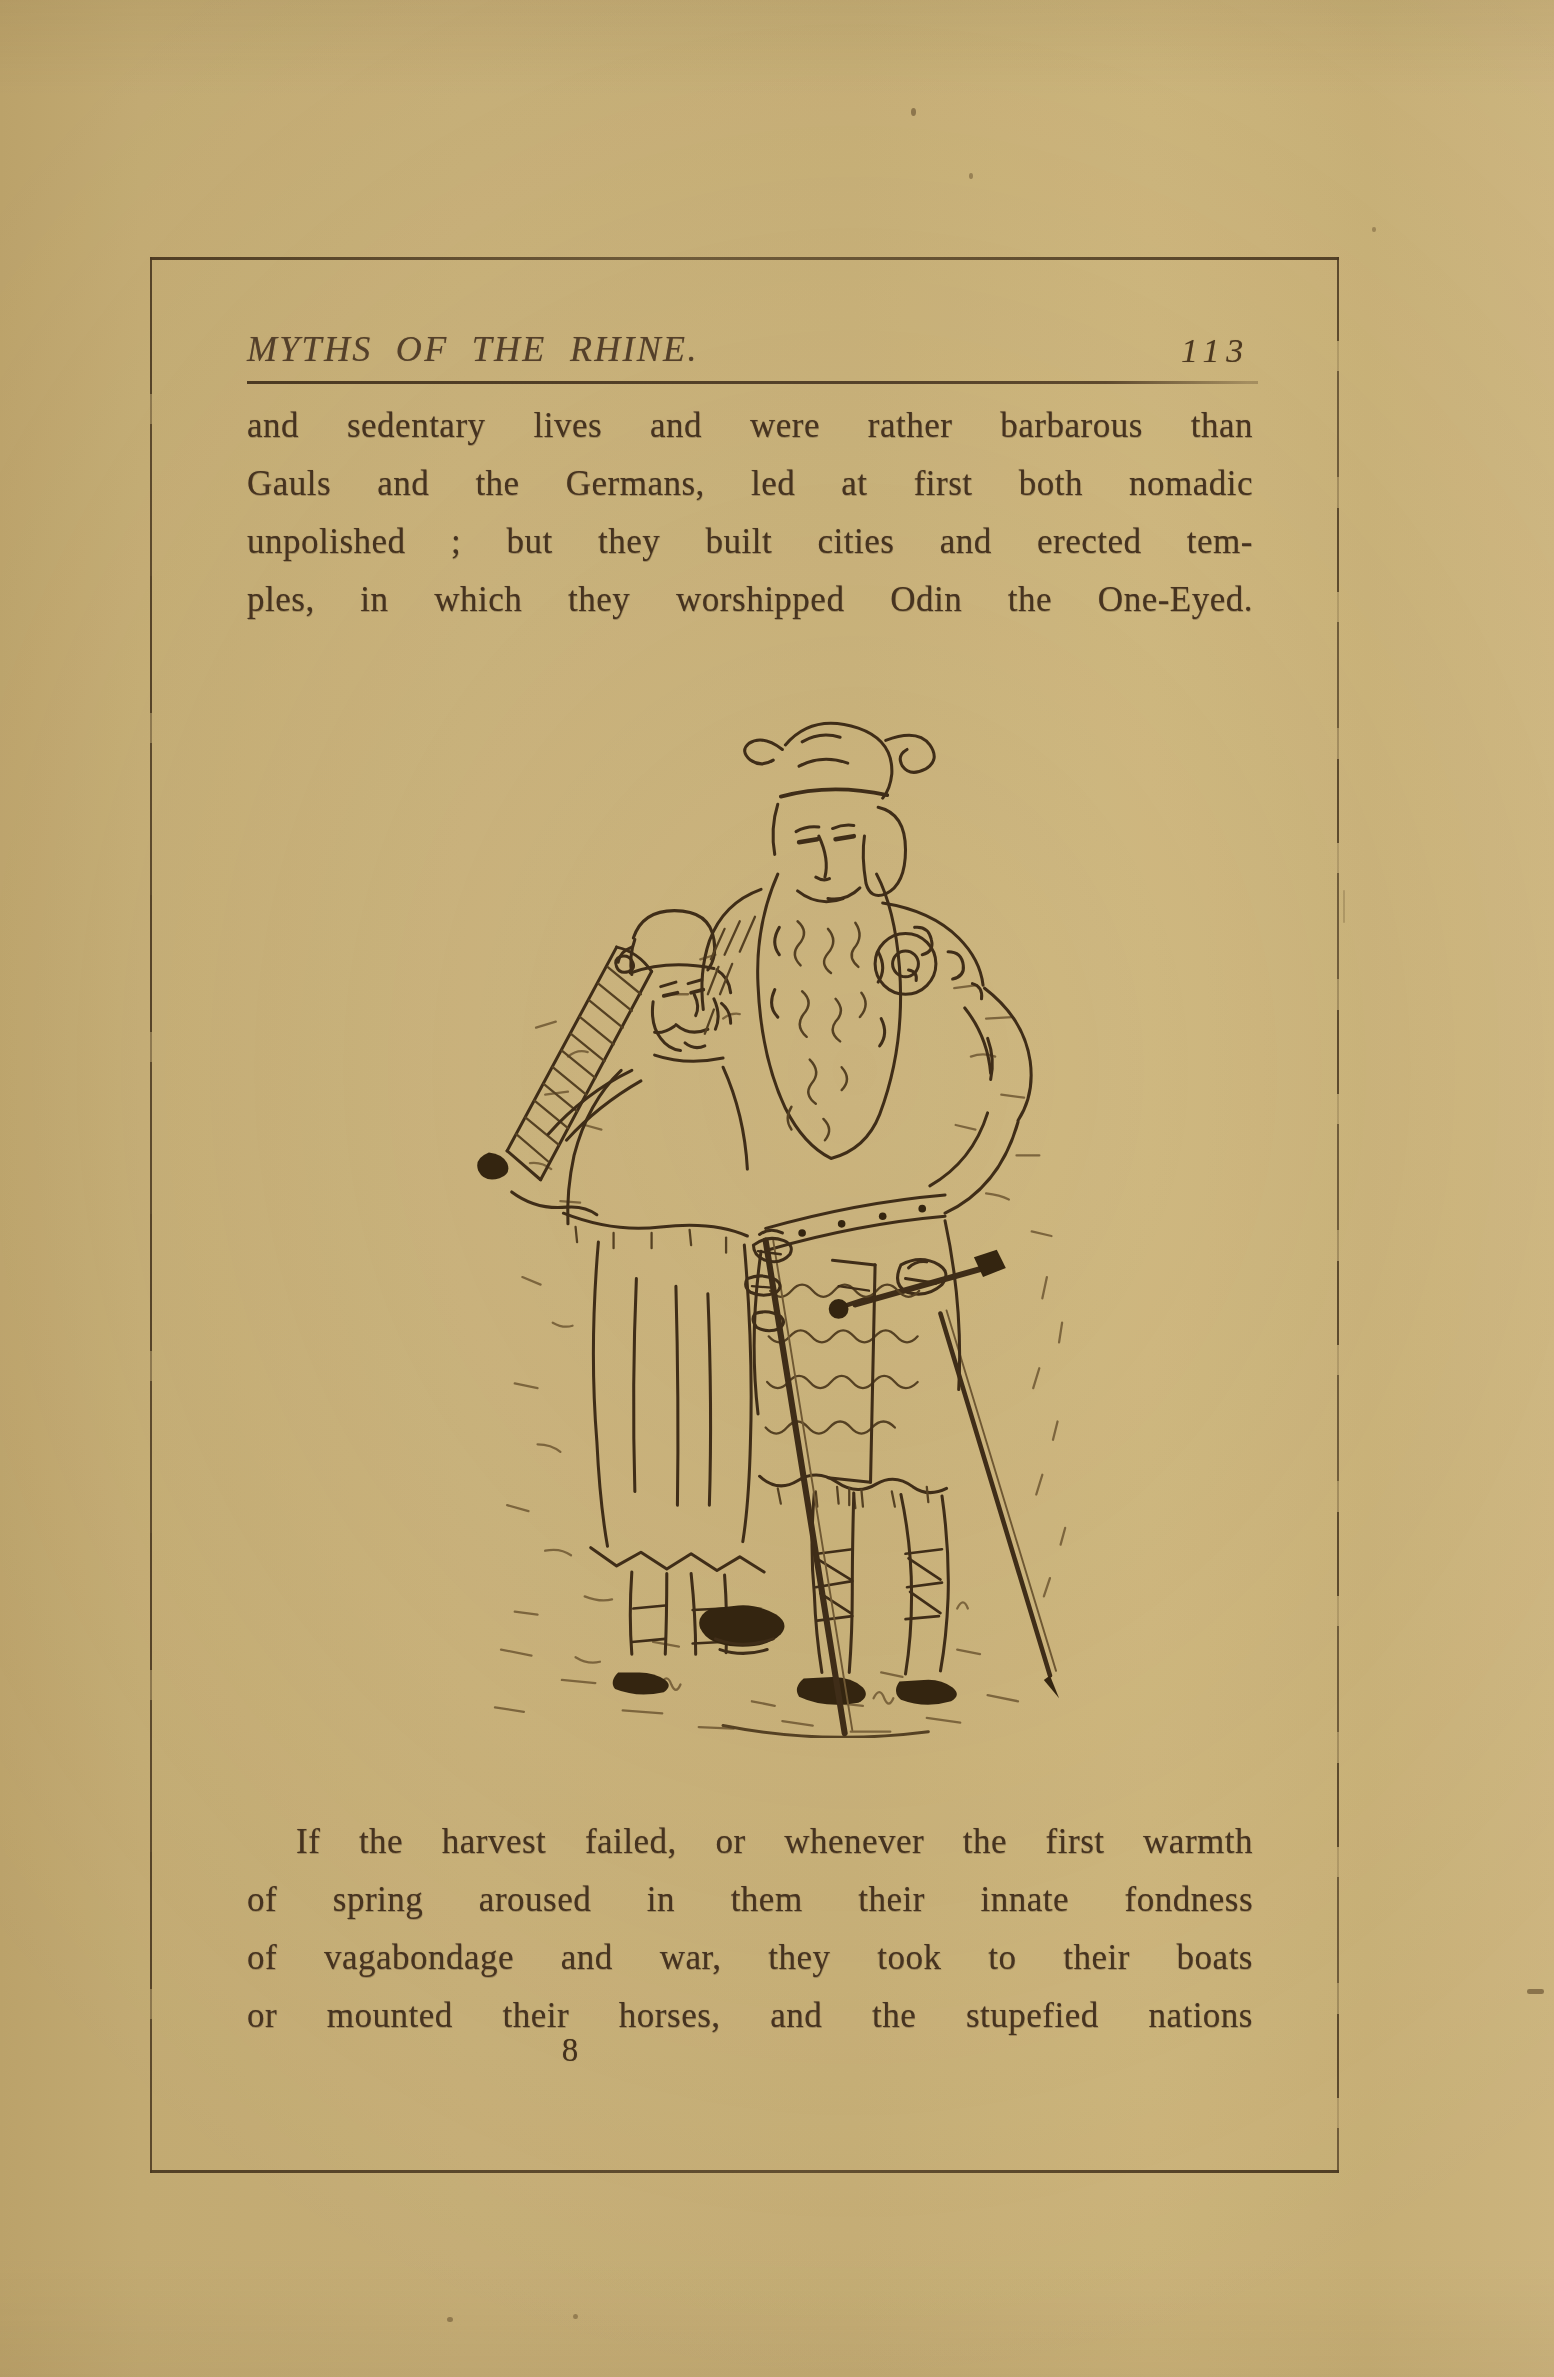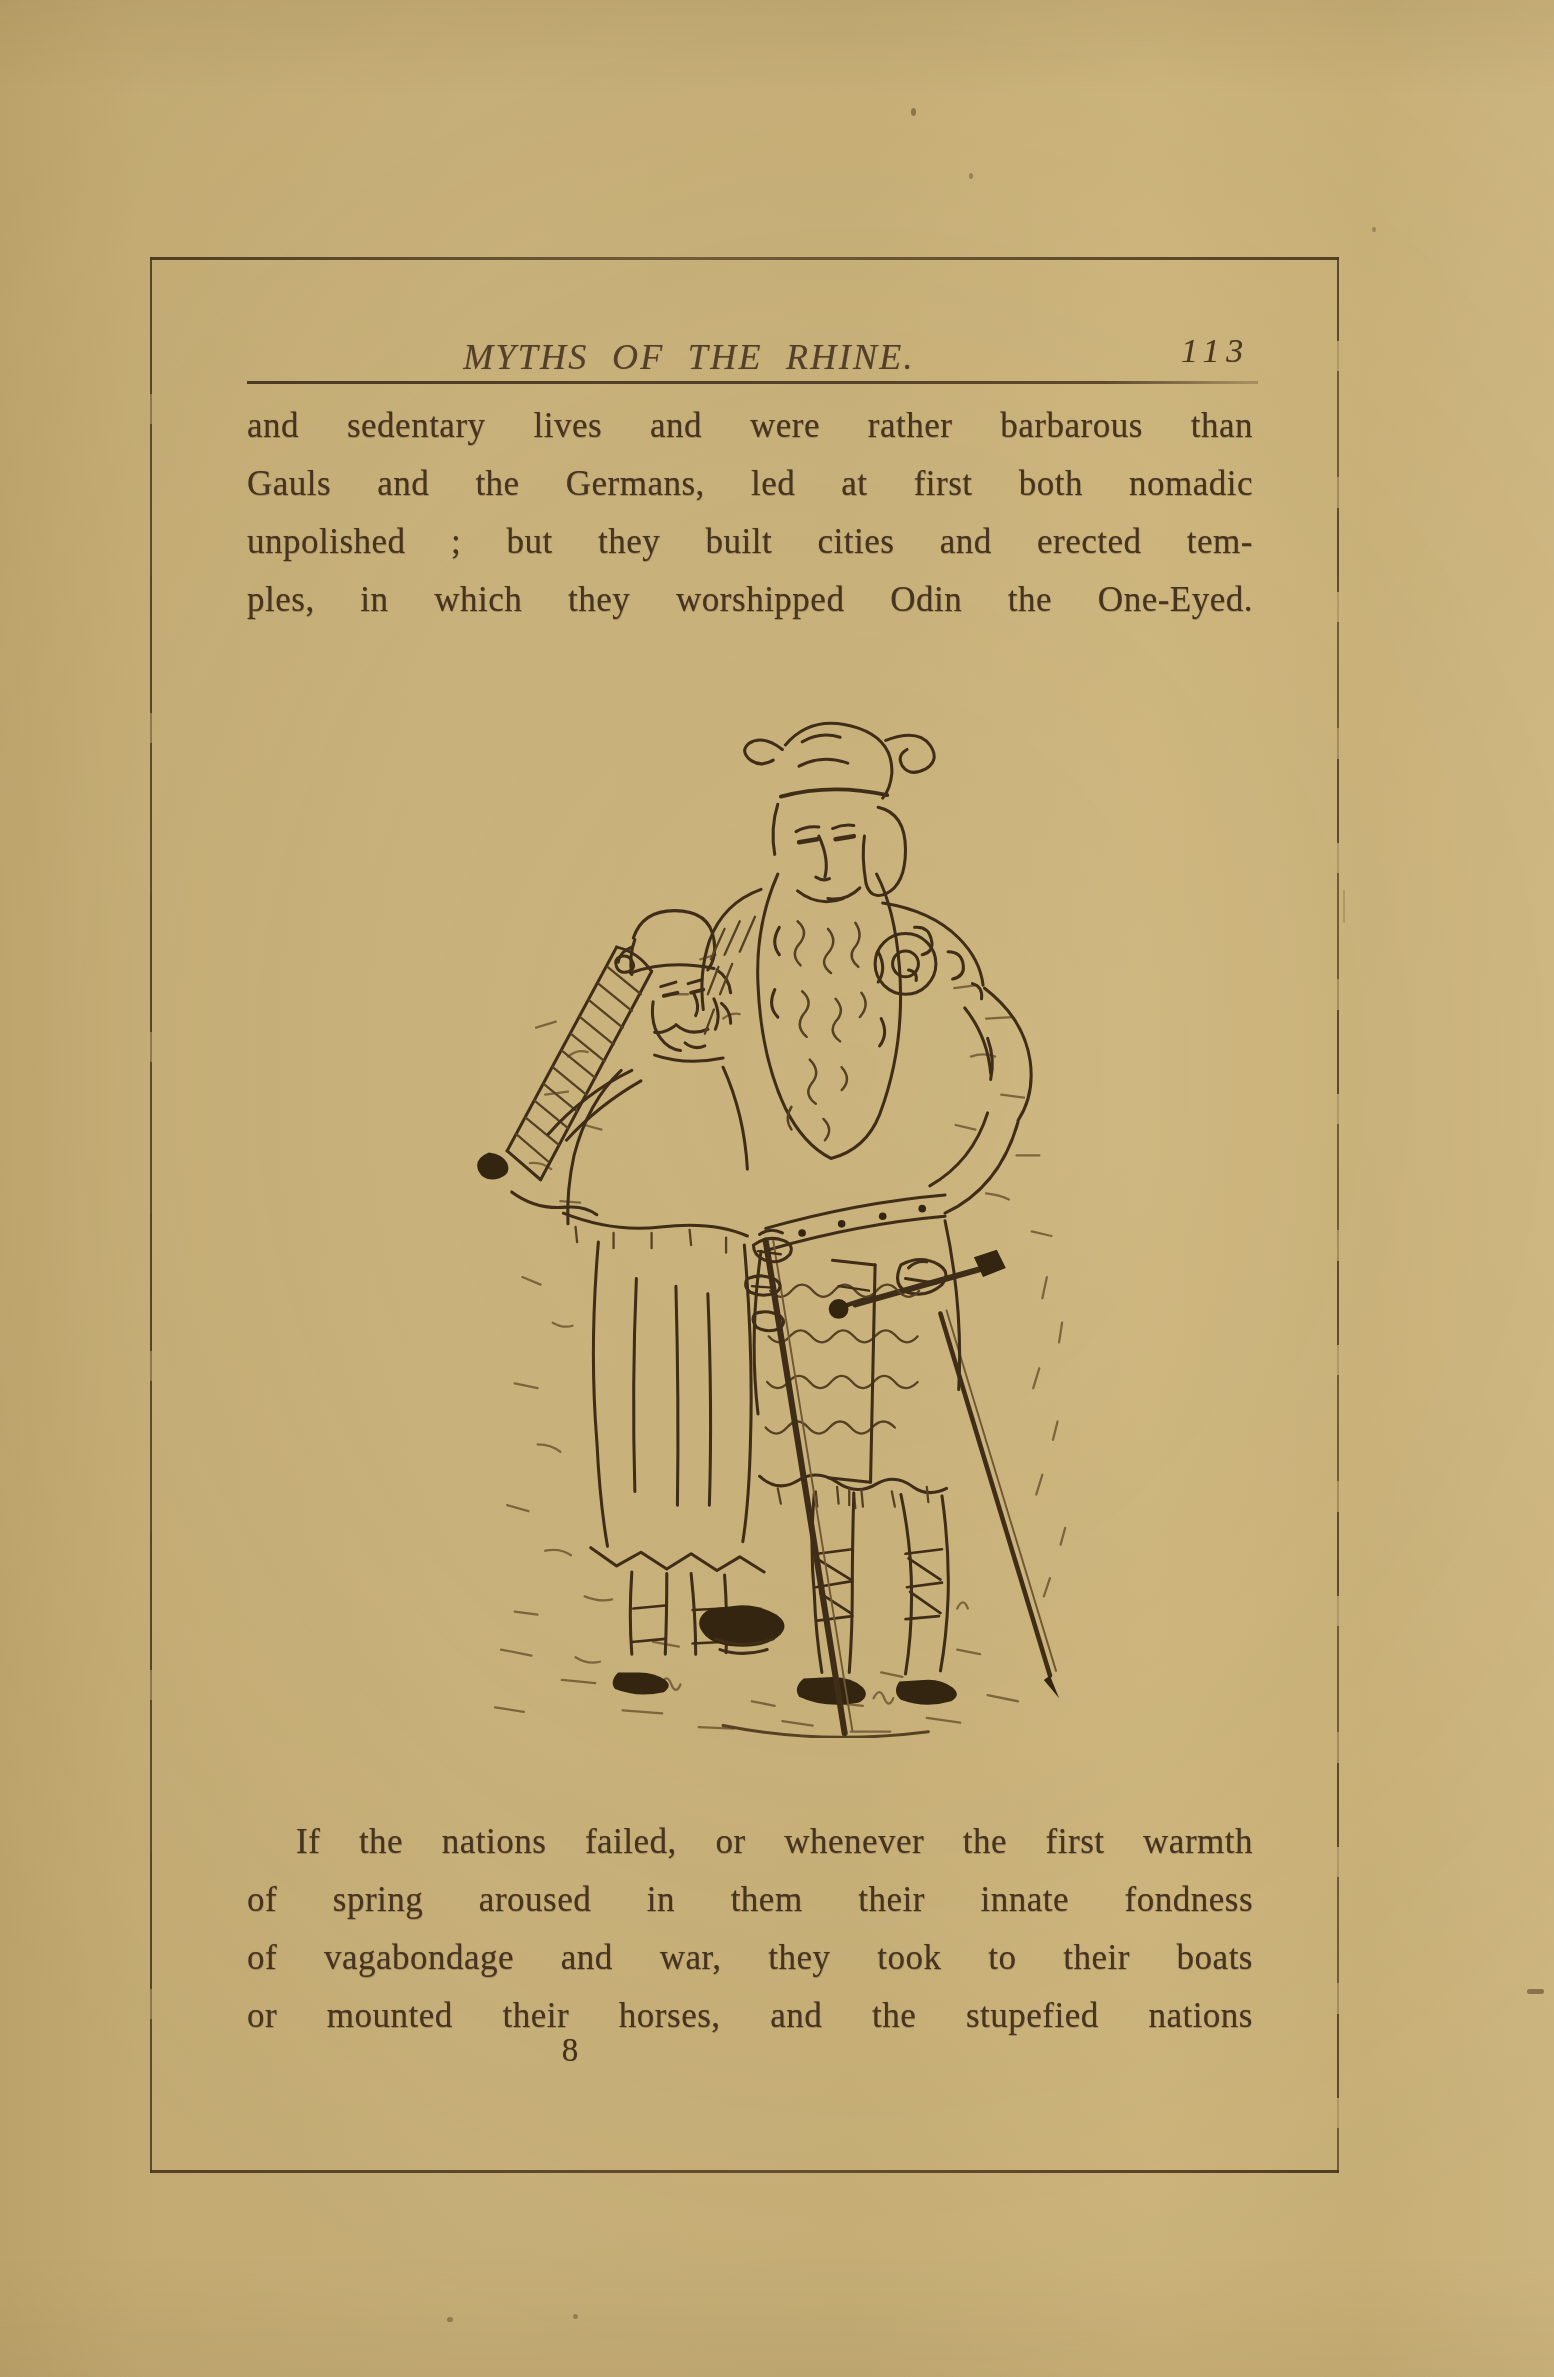--- a/index.html
+++ b/index.html
@@ -18,21 +18,21 @@
     background:linear-gradient(90deg, rgba(74,56,32,.95), rgba(74,56,32,.7) 45%, rgba(74,56,32,.92));}
   #frame-bottom{left:150px;top:2170px;width:1189px;height:3px;
     background:linear-gradient(90deg, rgba(74,56,32,.92), rgba(74,56,32,.8) 55%, rgba(74,56,32,.95));}
   #frame-left{left:150px;top:257px;width:2.3px;height:1916px;
     background:repeating-linear-gradient(180deg, rgba(74,56,32,.9) 0 137px, rgba(74,56,32,.45) 137px 167px, rgba(74,56,32,.85) 167px 319px);}
   #frame-right{left:1337px;top:257px;width:2.3px;height:1916px;
     background:repeating-linear-gradient(180deg, rgba(74,56,32,.85) 0 84px, rgba(74,56,32,.2) 84px 114px, rgba(74,56,32,.7) 114px 220px, rgba(74,56,32,.3) 220px 251px);}
 
   .running-head{position:absolute;left:247px;top:327px;width:1006px;height:44px;}
   .running-title{
-    position:absolute;left:0;right:122px;text-align:center;top:8px;
+    position:absolute;left:0;right:122px;top:0;
     font-style:italic;font-size:36px;line-height:44px;letter-spacing:2.3px;word-spacing:12px;
     color:#54402a;text-shadow:0 0 0.8px rgba(84,64,42,.5);
   }
   .page-number{
     position:absolute;right:3px;top:1.5px;
     font-size:34px;line-height:43px;letter-spacing:6.8px;color:#4c3820;
     text-shadow:0 0 0.8px rgba(76,56,32,.45);
     font-style:italic;
   }
   .head-rule{
@@ -367,21 +367,21 @@
     <path d="M444 708 q14 -10 30 -2"></path>
     <path d="M436 722 q18 -14 40 -6 q14 6 8 18 q-12 14 -32 8 q-16 -6 -16 -20"></path>
     <path d="M442 730 l30 4" stroke-width="3"></path>
     <path d="M428 766 q20 -8 38 2 q10 8 0 16 q-16 8 -34 0 q-10 -8 -4 -18"></path>
     <path d="M434 776 l26 2" stroke-width="3"></path>
     <path d="M438 812 q18 -6 34 4 q8 8 -2 16 q-16 6 -30 -2 q-8 -10 -2 -18"></path>
   </g>
 </svg>
 
 <div class="para" id="para2">
-  <div class="line indent">If the nations failed, or whenever the first warmth</div>
+  <div class="line indent">If the harvest failed, or whenever the first warmth</div>
   <div class="line">of spring aroused in them their innate fondness</div>
   <div class="line">of vagabondage and war, they took to their boats</div>
   <div class="line">or mounted their horses, and the stupefied nations</div>
 </div>
 
 <div class="sig">8</div>
 
 <div class="speck" id="speck-1"></div>
 <div class="speck" id="speck-2"></div>
 <div class="speck" id="speck-3"></div>

